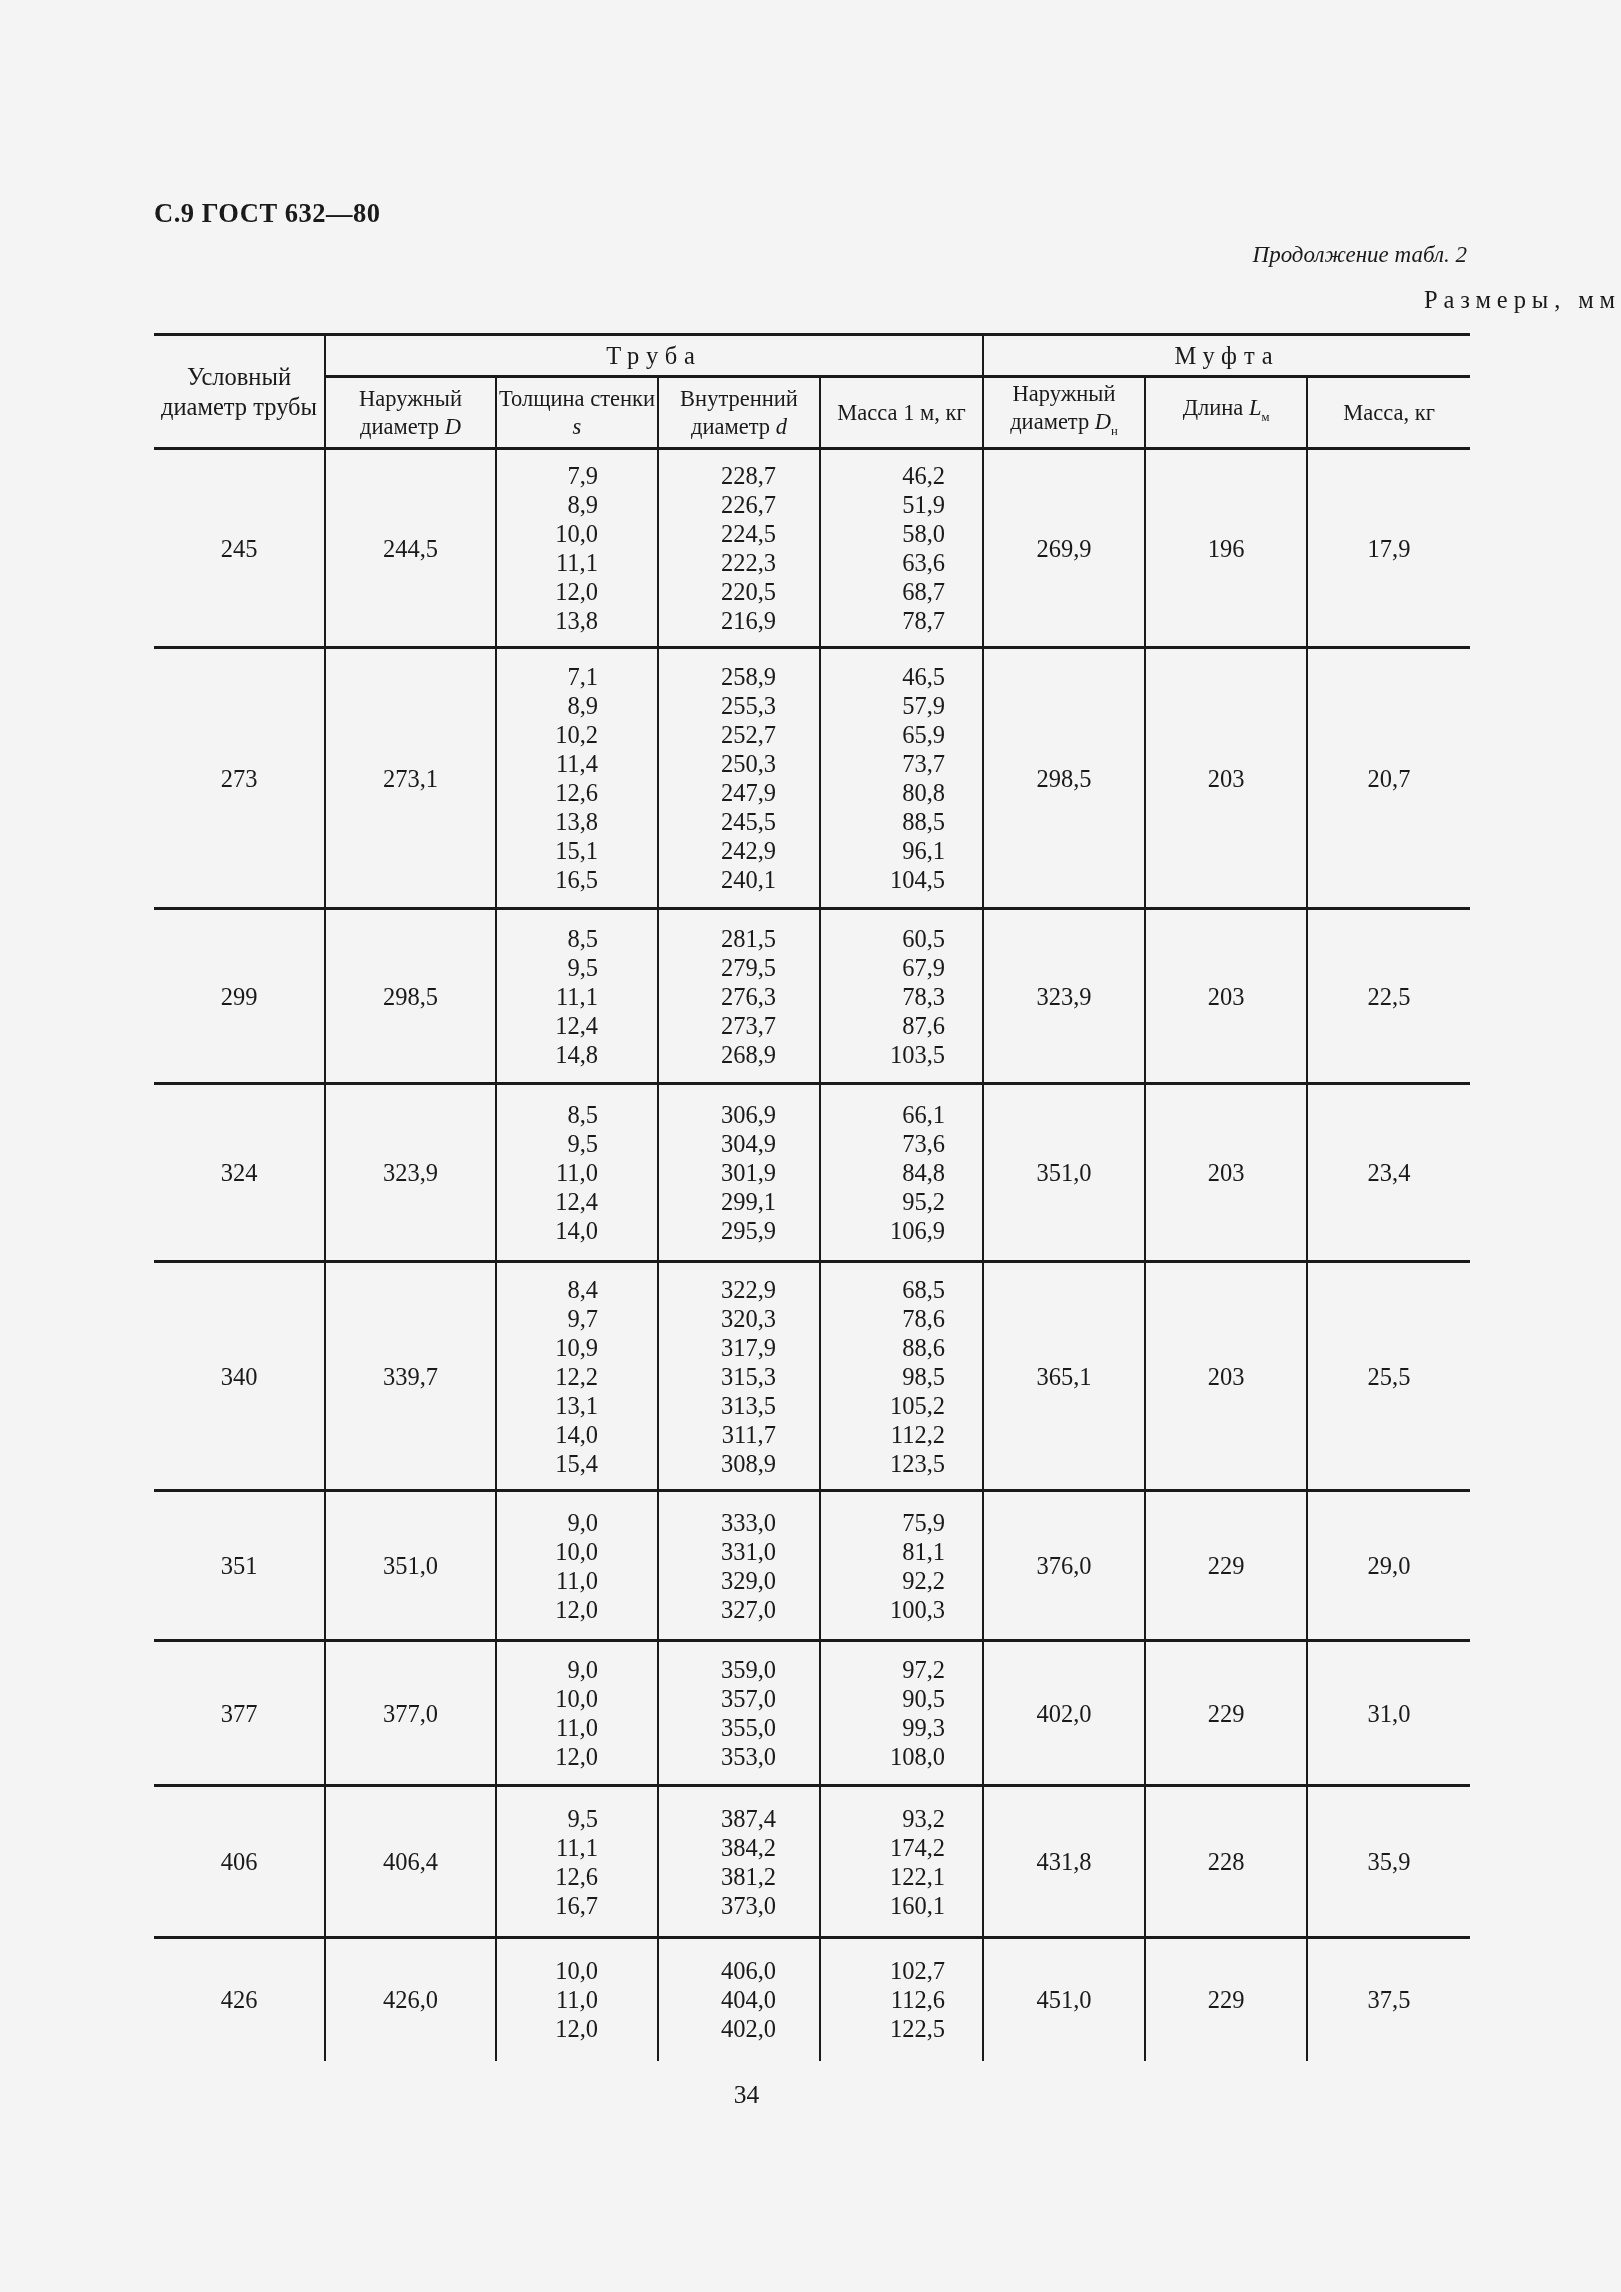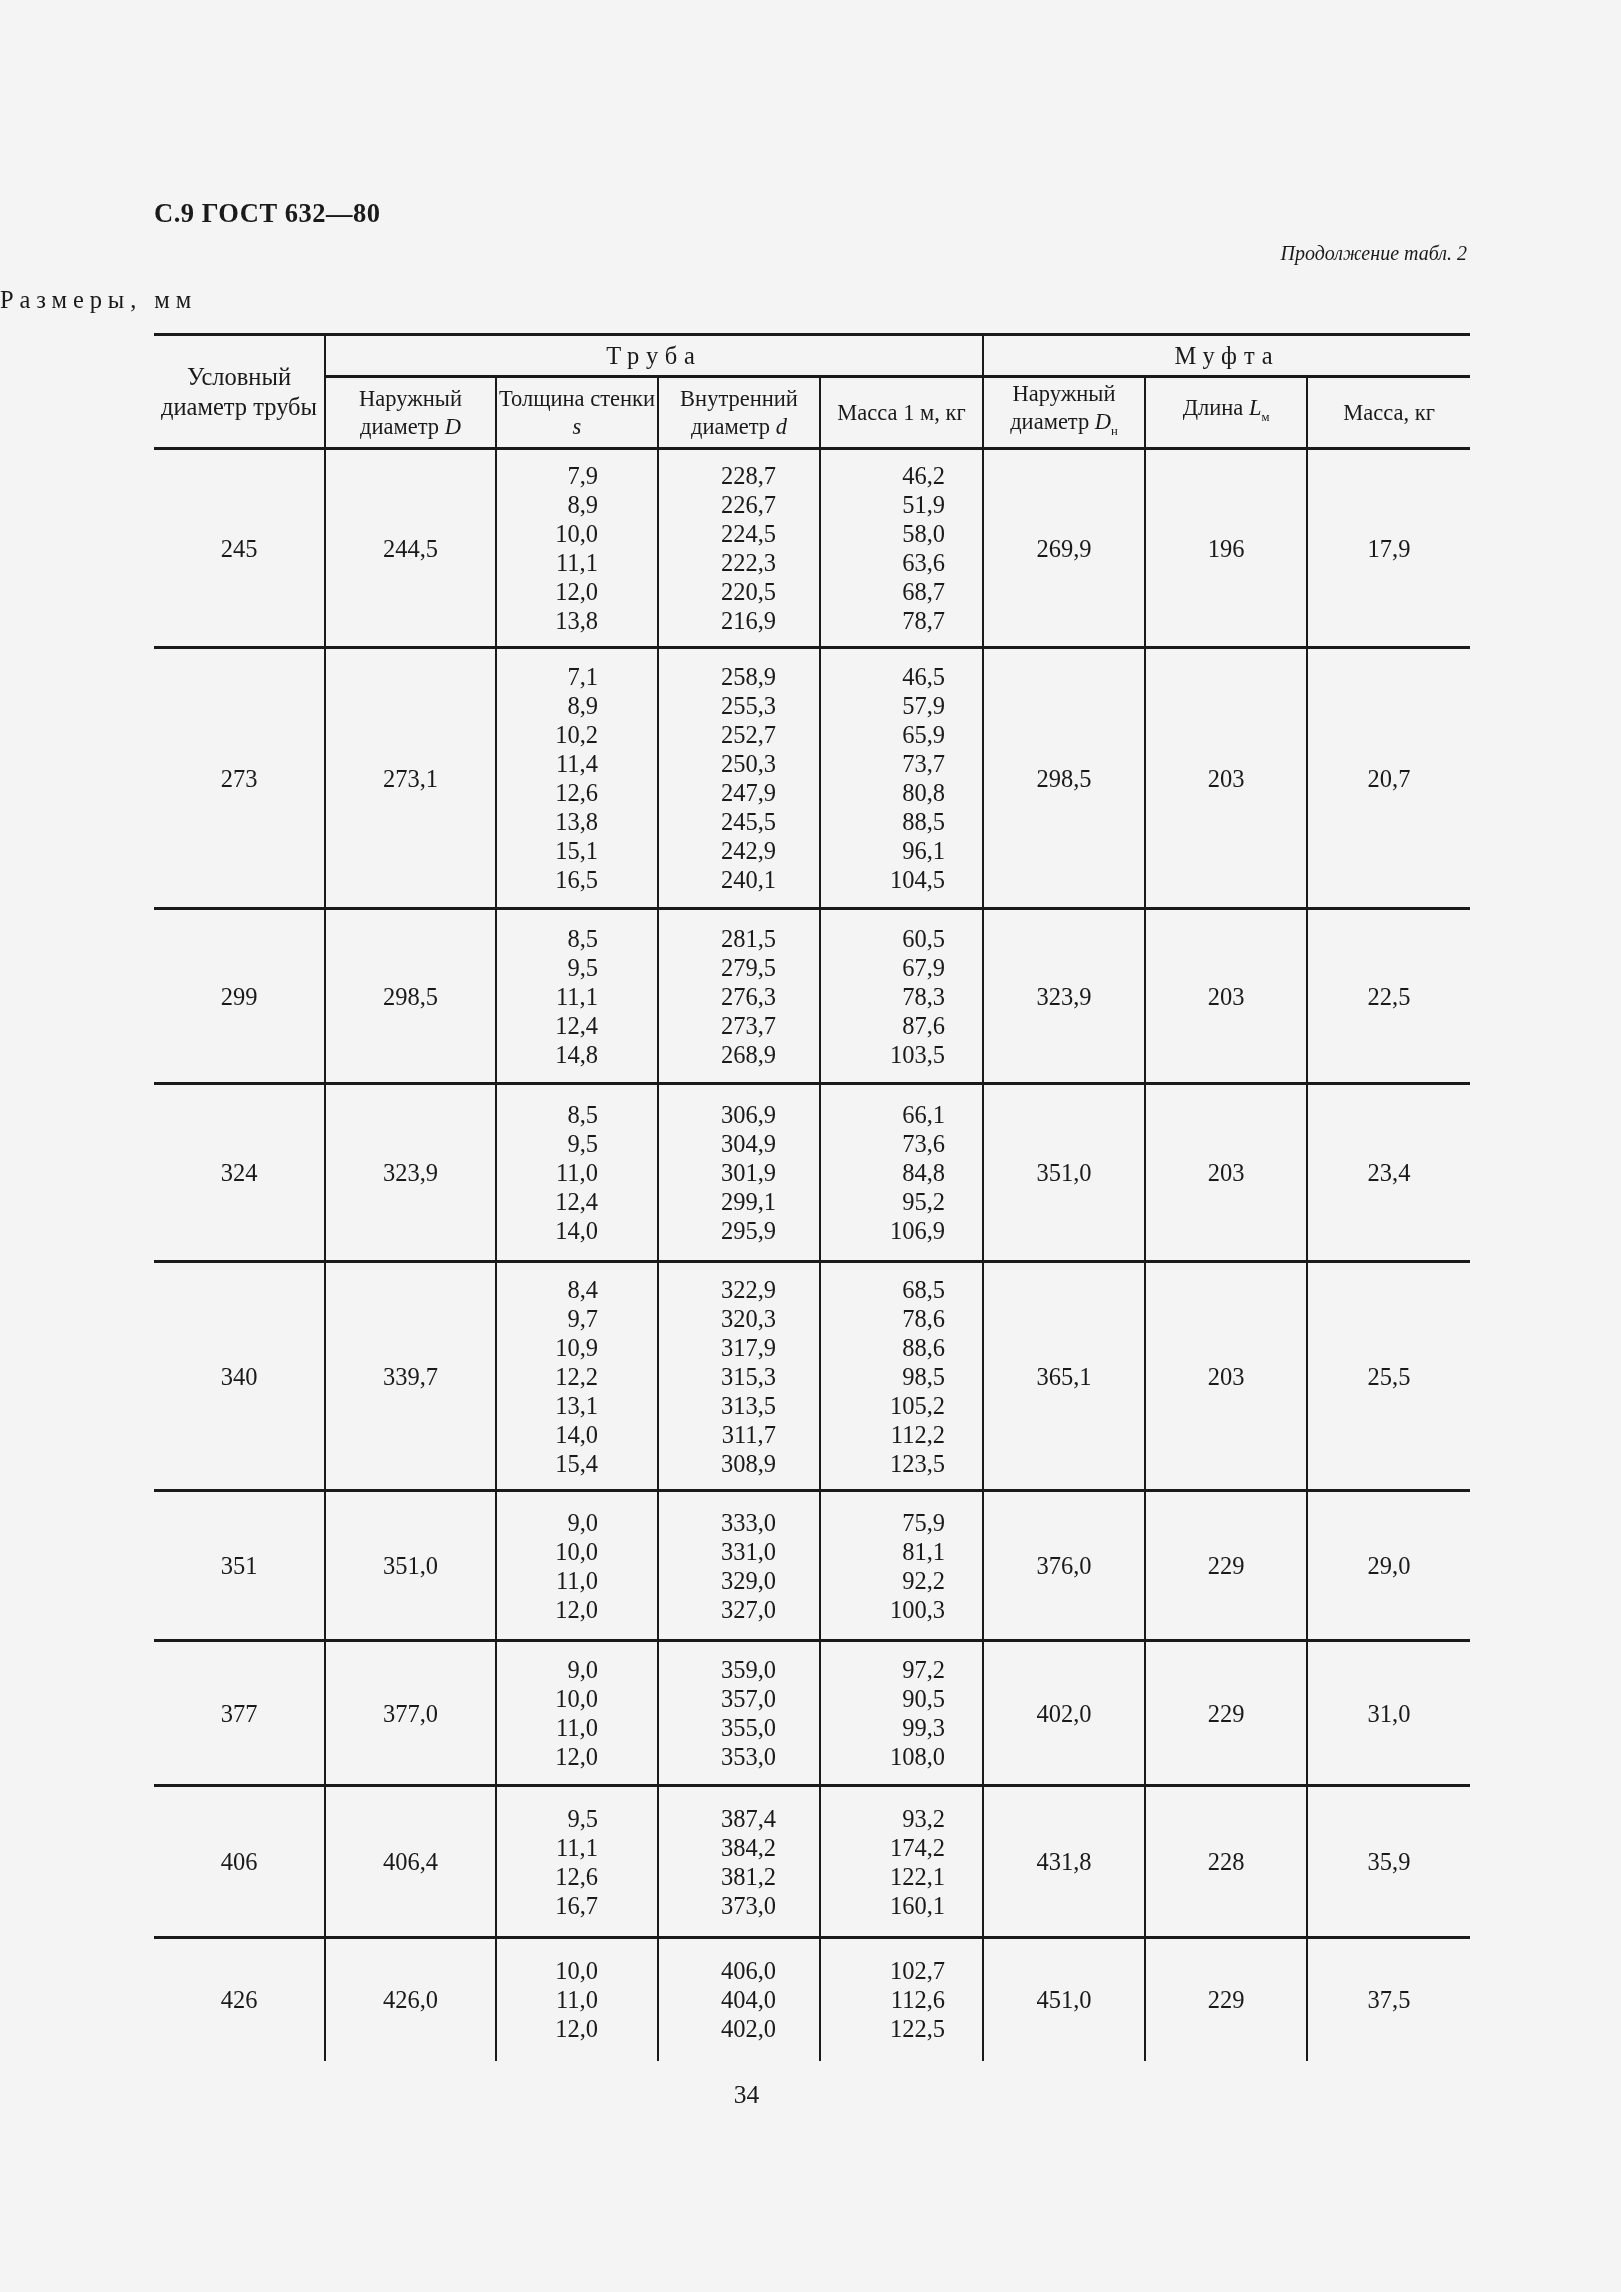--- a/index.html
+++ b/index.html
@@ -1,20 +1,20 @@
 <!DOCTYPE html>
 <html><head>
 <meta charset="utf-8">
 <style>
   html, body { margin:0; padding:0; }
   body { width:1621px; height:2293px; background:#f4f4f4; position:relative; overflow:hidden;
          font-family:"Liberation Serif", "DejaVu Serif", serif; color:#1a1a1a; }
   .hdr { position:absolute; left:154px; top:162px; font-size:26.5px; font-weight:bold; letter-spacing:0.5px;margin-top:36px; }
-  .cont { position:absolute; right:154px; top:242px; font-size:20px; font-style:italic; }
-  .units { position:absolute; left:0; width:1621px; top:286px; text-align:left; font-size:24.5px; letter-spacing:5.9px; }
+  .cont { position:absolute; right:154px; top:242px; font-size:23px; font-style:italic; }
+  .units { position:absolute; left:0; width:1621px; top:286px; text-align:right; font-size:24.5px; letter-spacing:5.9px; }
   table { position:absolute; left:154px; top:333px; width:1313px; border-collapse:collapse; table-layout:fixed; font-size:24.5px; }
   col.c0 { width:171px; } col.c1 { width:171px; } col.c2 { width:162px; } col.c3 { width:162px; }
   col.c4 { width:163px; } col.c5 { width:162px; } col.c6 { width:162px; } col.c7 { width:163px; }
   th, td { border-left:2px solid #1a1a1a; border-right:2px solid #1a1a1a; padding:0; text-align:center; vertical-align:middle; font-weight:normal; }
   th:first-child, td:first-child { border-left:none; }
   tr > :last-child { border-right:none; }
   thead tr.top th { border-top:3.9px solid #1a1a1a; height:39px; letter-spacing:6.9px; }
   thead tr.top th.rs { letter-spacing:0; line-height:30px; border-bottom:3.9px solid #1a1a1a; }
   thead tr.sub th { border-top:3.9px solid #1a1a1a; border-bottom:3.9px solid #1a1a1a; height:69px; line-height:28px; font-size:22.5px; }
   tbody tr td { border-bottom:3.9px solid #1a1a1a; line-height:29px; }

